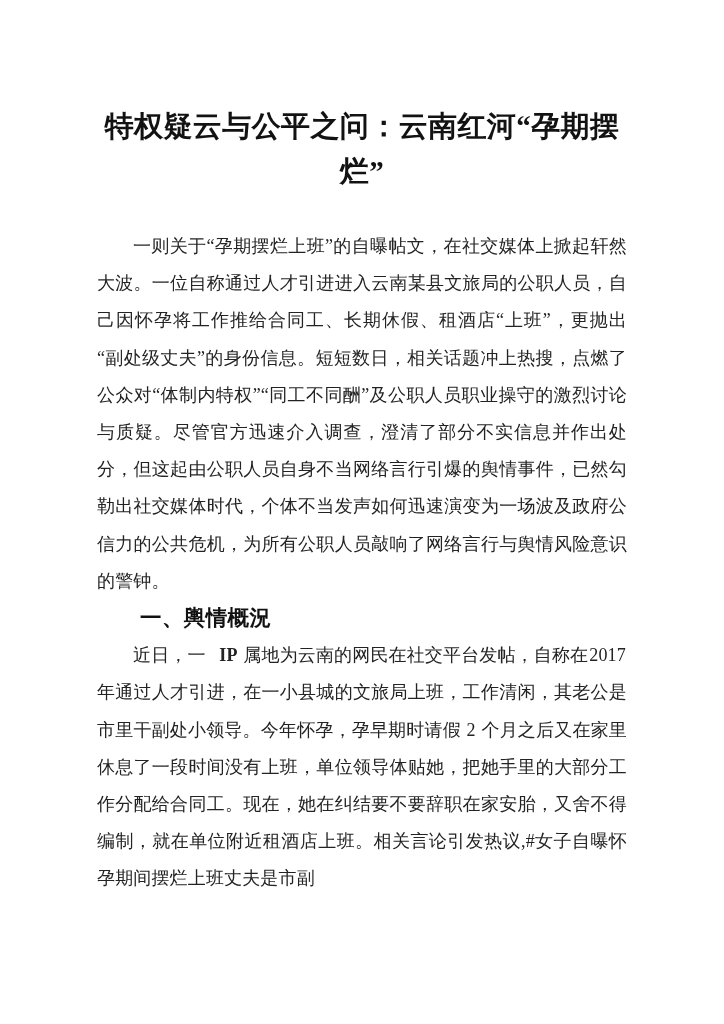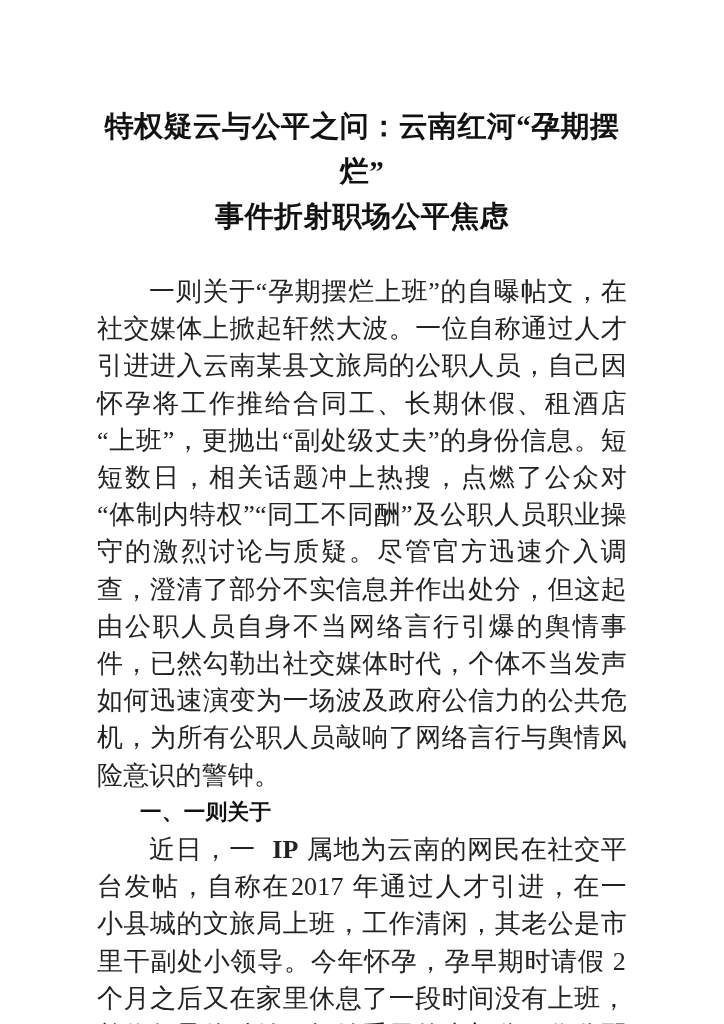--- a/index.html
+++ b/index.html
@@ -48,21 +48,21 @@
     display: block;
   }
 
   
   .doc-body {
     margin-top: 34px;
   }
 
   p.para {
     margin: 0;
-    font-size: 26px;
+    font-size: 18px;
     line-height: 37.2px;
     text-align: justify;
     text-align-last: left;
     text-justify: inter-character;
     text-indent: 2em;
     color: #232323;
     letter-spacing: 0.15px;
     word-break: break-all;
   }
 
@@ -96,28 +96,27 @@
   }
 </style>
 </head>
 <body>
 
 <div class="page">
   <div class="page-inner">
 
     <h1 class="doc-title">
       <span class="t-line">特权疑云与公平之问：云南红河“孕期摆烂”</span>
-      <span class="t-line">事件折射职场公平焦虑</span>
     </h1>
 
     <div class="doc-body">
 
       <p class="para">一则关于“孕期摆烂上班”的自曝帖文，在社交媒体上掀起轩然大波。一位自称通过人才引进进入云南某县文旅局的公职人员，自己因怀孕将工作推给合同工、长期休假、租酒店“上班”，更抛出“副处级丈夫”的身份信息。短短数日，相关话题冲上热搜，点燃了公众对“体制内特权”“同工不同酬”及公职人员职业操守的激烈讨论与质疑。尽管官方迅速介入调查，澄清了部分不实信息并作出处分，但这起由公职人员自身不当网络言行引爆的舆情事件，已然勾勒出社交媒体时代，个体不当发声如何迅速演变为一场波及政府公信力的公共危机，为所有公职人员敲响了网络言行与舆情风险意识的警钟。</p>
 
-      <h2 class="section-heading">一、一则关于</h2>
+      <h2 class="section-heading">一、輿情概況</h2>
 
       <p class="para">
         <span>近日，一 </span><span class="lat">IP</span><span> 属地为云南的网民在社交平台发帖，自称在</span><span class="num">2017</span><span> 年通过人才引进，在一小县城的文旅局上班，工作清闲，其老公是市里干副处小领导。今年怀孕，孕早期时请假 </span><span class="num">2</span><span class="clipped-tail" style="display:inline"> 个月之后又在家里休息了一段时间没有上班，单位领导体贴她，把她手里的大部分工作分配给合同工。现在，她在纠结要不要辞职在家安胎，又舍不得编制，就在单位附近租酒店上班。相关言论引发热议,#女子自曝怀孕期间摆烂上班丈夫是市副</span>
       </p>
 
     </div>
   </div>
 </div>
 
 </body></html>

